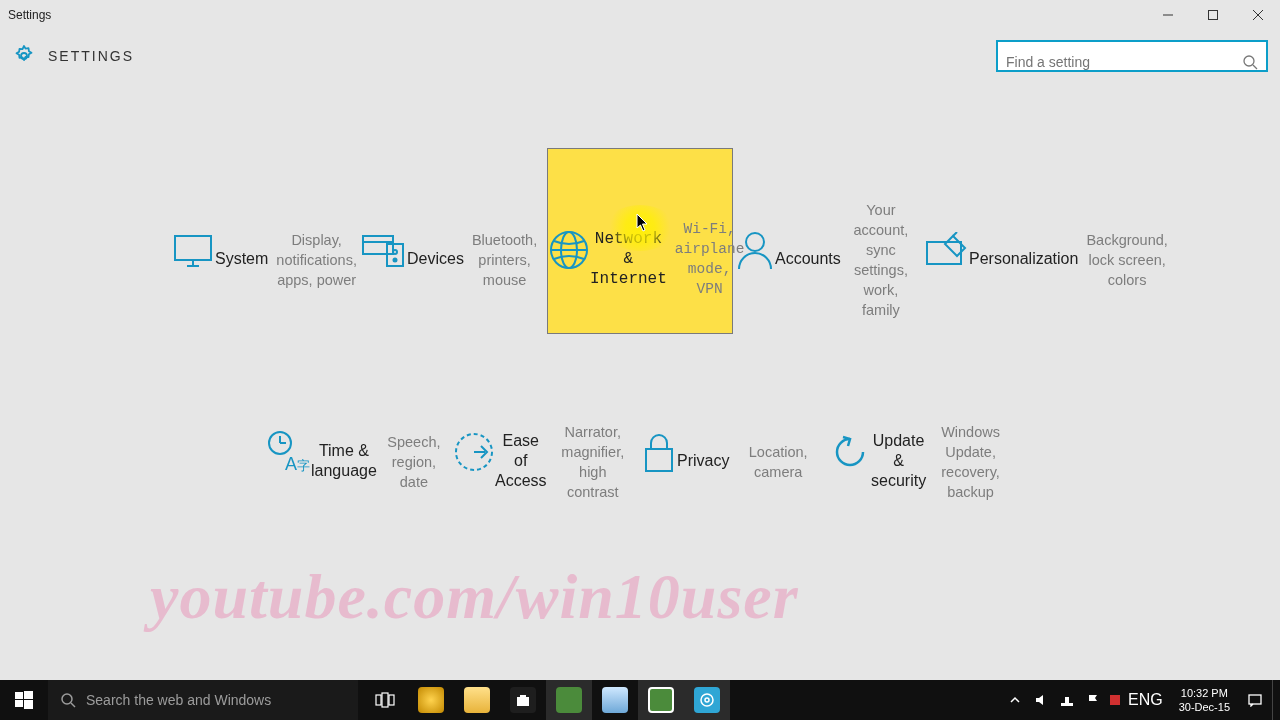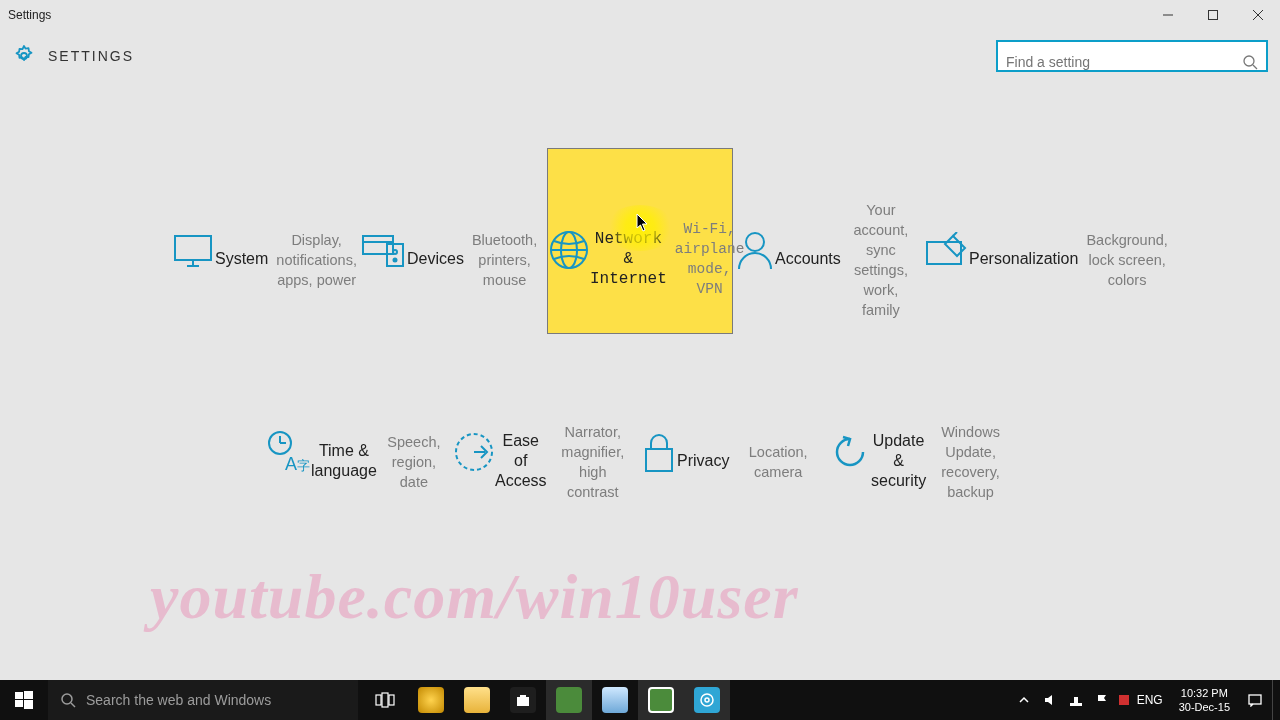--- a/index.html
+++ b/index.html
@@ -288,21 +288,21 @@
             <rect x="1" y="10" width="12" height="3"></rect>
             <rect x="5" y="4" width="4" height="6"></rect>
           </svg>
         </div>
       <div class="tico">
           <svg width="12" height="14" fill="#fff">
             <path d="M2 1v12M2 2h8l-2 3 2 3H2"></path>
           </svg>
         </div>
       <div class="tico" style="width:10px;height:10px;background:#d03030;"></div>
-      <div style="font-size:12px;">ENG</div>
+      <div style="font-size:16px;">ENG</div>
       <div class="clock">
         <div>10:32 PM</div>
         <div>30-Dec-15</div>
       </div>
       <div class="tico">
           <svg width="14" height="14" fill="none" stroke="#fff" stroke-width="1.3">
             <rect x="1" y="2" width="12" height="9"></rect>
             <path d="M5 11l-2 2v-2"></path>
           </svg>
         </div>

